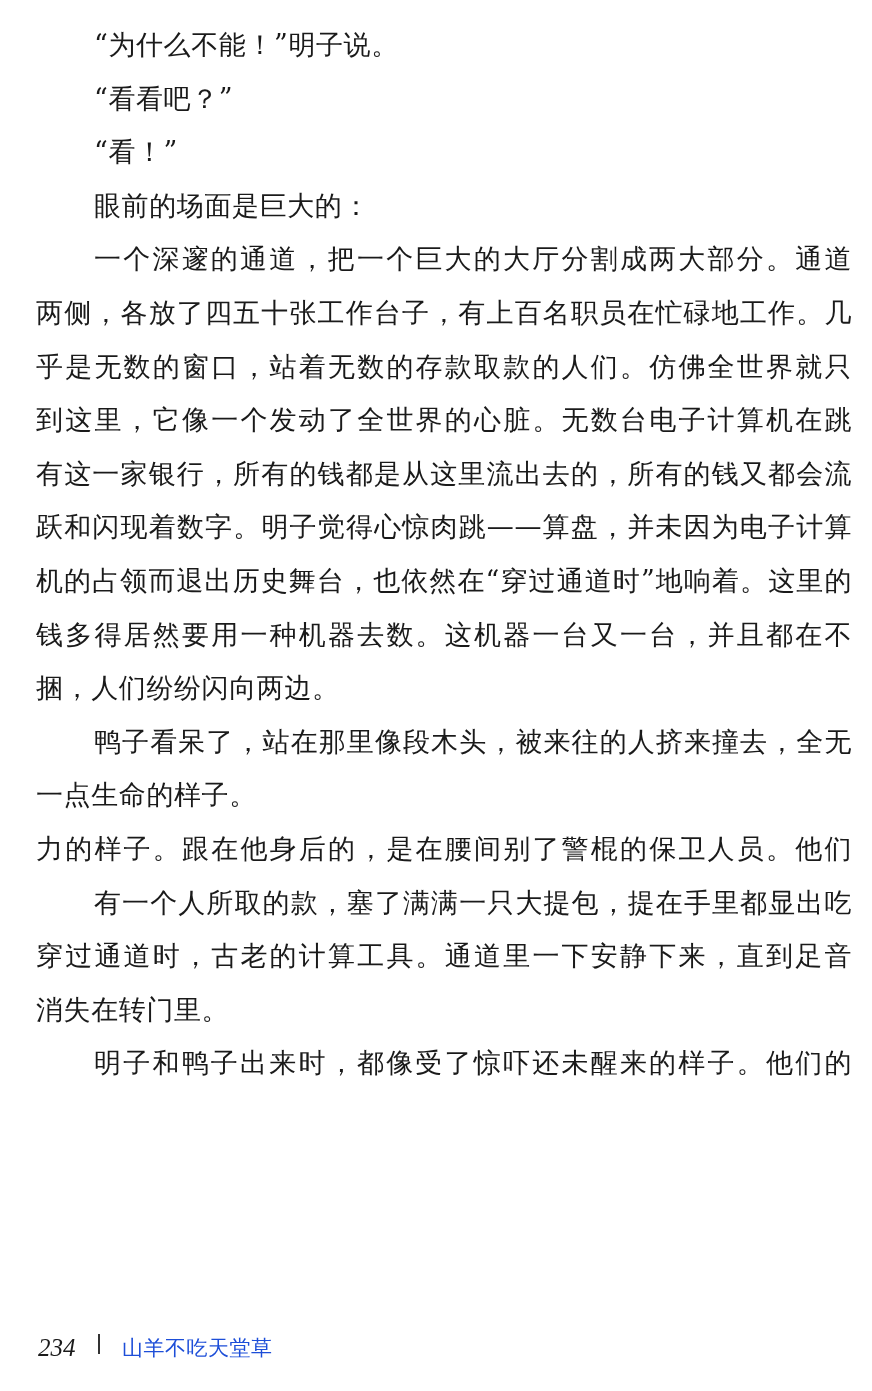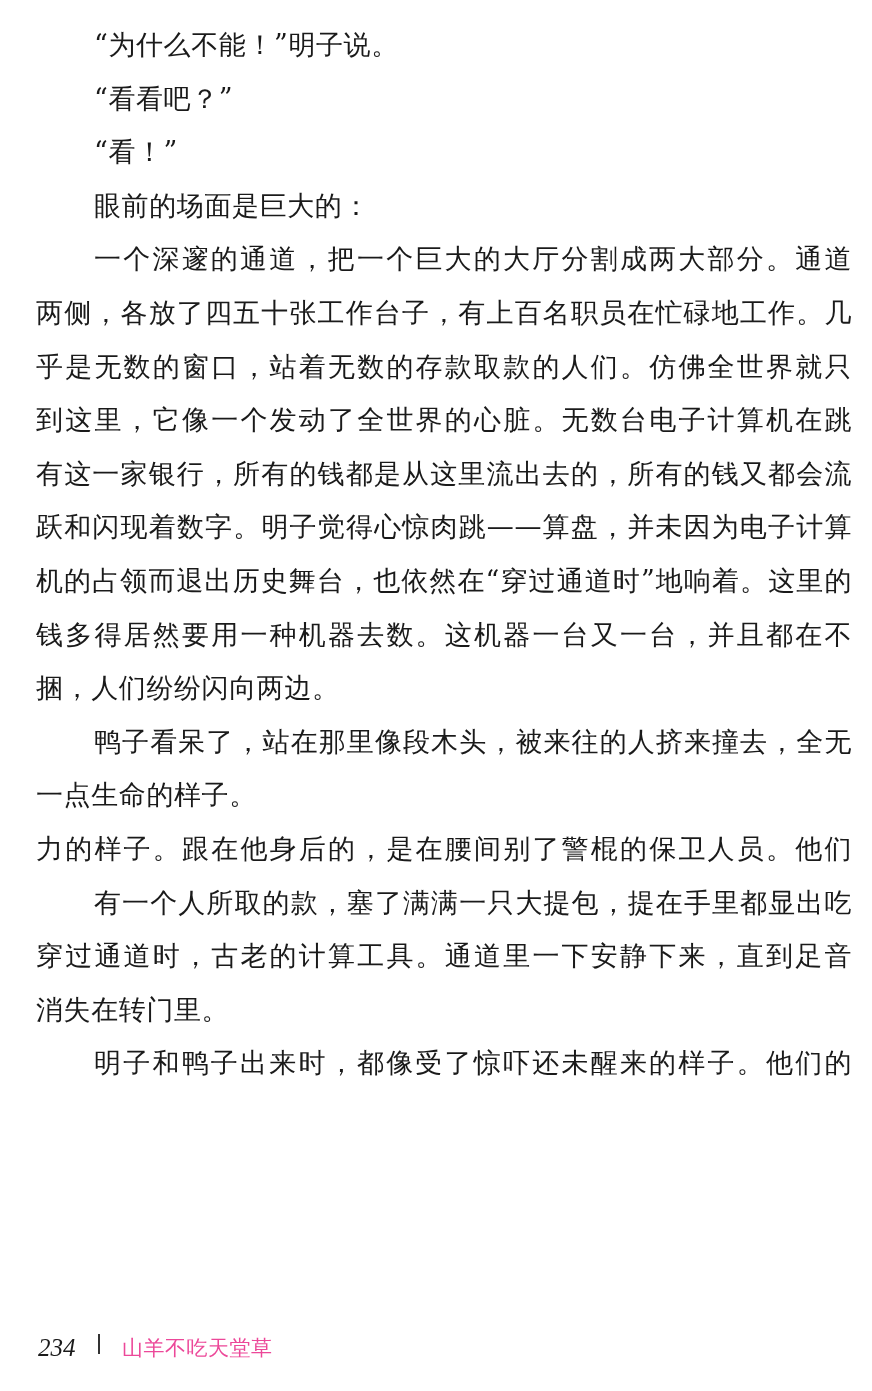--- a/index.html
+++ b/index.html
@@ -61,21 +61,21 @@
     .separator {
       width: 2px;
       height: 20px;
       background: #333333;
       margin-right: 22px;
       margin-left: 4px;
     }
     .book-title {
       font-family: "DejaVu Sans", "Liberation Sans", sans-serif;
       font-size: 21px;
-      color: #ec4899;
+      color: #1d4ed8;
       letter-spacing: 0.5px;
     }
   </style>
 </head>
 <body>
 
 <div class="page">
   <div class="text-block">
 
     <div class="paragraph">

